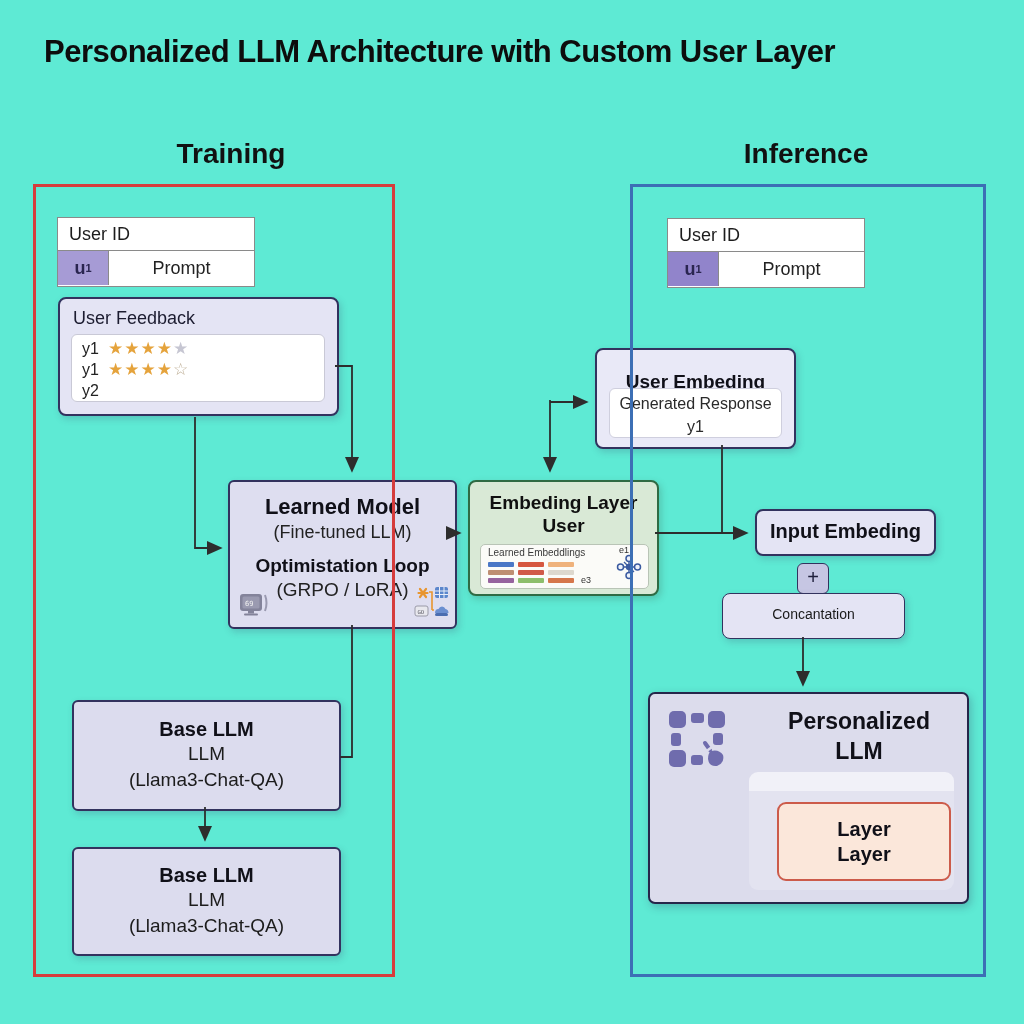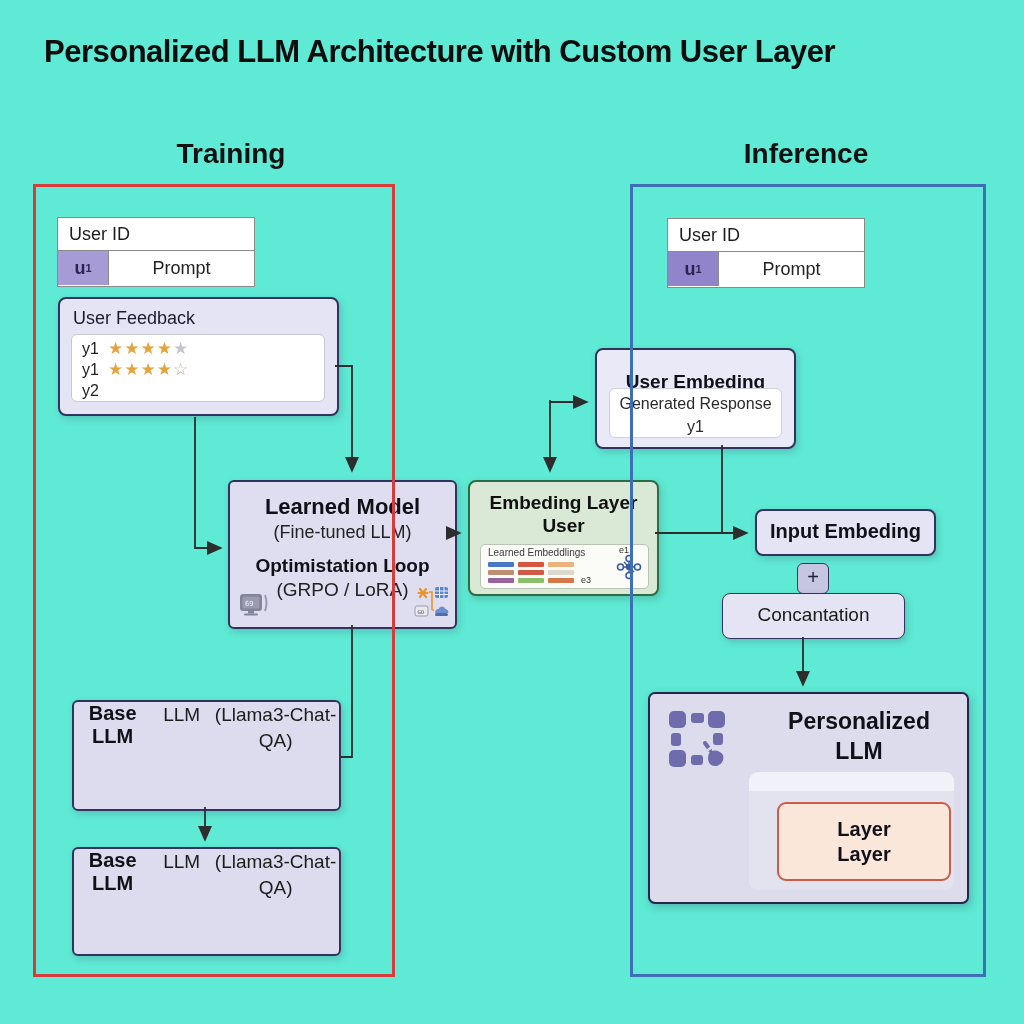--- a/index.html
+++ b/index.html
@@ -41,31 +41,31 @@
   .gb-title{font-size:19px;font-weight:bold;text-align:center;line-height:23px;margin-top:9px;color:#101010;}
   .gb-panel{position:absolute;left:10px;top:62px;width:167px;height:43px;background:#fbfbf8;
             border:1px solid #b9c4b6;border-radius:5px;}
   .gb-panel-title{position:absolute;left:7px;top:2px;font-size:10px;color:#3a3a3a;}
   .bar-grid{position:absolute;left:7px;top:17px;display:grid;grid-template-columns:repeat(3,26px);gap:3px 4px;}
   .bar{height:5px;border-radius:1px;}
   .gb-lab{position:absolute;font-size:9px;color:#333;}
   .gb-lab.e1{left:100px;top:0;margin-left:38px;}
   .gb-lab.e3{left:100px;top:30px;}
   
-  .base-box{display:flex;justify-content:center;text-align:center;gap:12px;}
+  .base-box{display:flex;flex-direction:column;justify-content:center;text-align:center;}
   .base-l1{font-size:20px;font-weight:bold;color:#101018;}
   .base-l2,.base-l3{font-size:19px;color:#1c1c1c;line-height:26px;}
   
   .ue-title{font-size:19px;font-weight:bold;text-align:center;margin-top:21px;color:#101018;}
   .ue-inner{position:absolute;left:12px;top:38px;width:173px;height:50px;background:#fff;border:1px solid #cfcfde;
             border-radius:6px;text-align:center;font-size:16px;color:#2a2a2a;line-height:23px;padding-top:3px;box-sizing:border-box;}
   .ie-label{font-size:20px;font-weight:bold;text-align:center;line-height:40px;color:#101018;}
   .plus-box{background:#c6c6e3;border:1.5px solid #32325e;border-radius:6px;text-align:center;
             font-size:20px;line-height:27px;color:#20203c;z-index:5;}
-  .concat-label{font-size:19px;text-align:center;line-height:41px;color:#1a1a1a;}
+  .concat-label{font-size:14px;text-align:center;line-height:41px;color:#1a1a1a;}
   
   .pllm{background:#dcdcec;border:2px solid #26264a;border-radius:7px;z-index:5;
         box-shadow:2px 3px 8px rgba(50,50,90,.28);}
   .pllm-title{position:absolute;left:110px;top:12px;width:198px;text-align:center;
               font-size:23px;font-weight:bold;line-height:30px;color:#101018;}
   .pllm-panel{position:absolute;left:99px;top:78px;width:205px;height:118px;border-radius:9px;
               background:linear-gradient(#f1f1f8 0 16%,#e3e3f0 16% 100%);}
   .custom-box{position:absolute;left:28px;top:30px;width:170px;height:75px;background:#fbe7da;
               border:2px solid #cc5b4a;border-radius:9px;display:flex;flex-direction:column;
               align-items:center;justify-content:center;}

